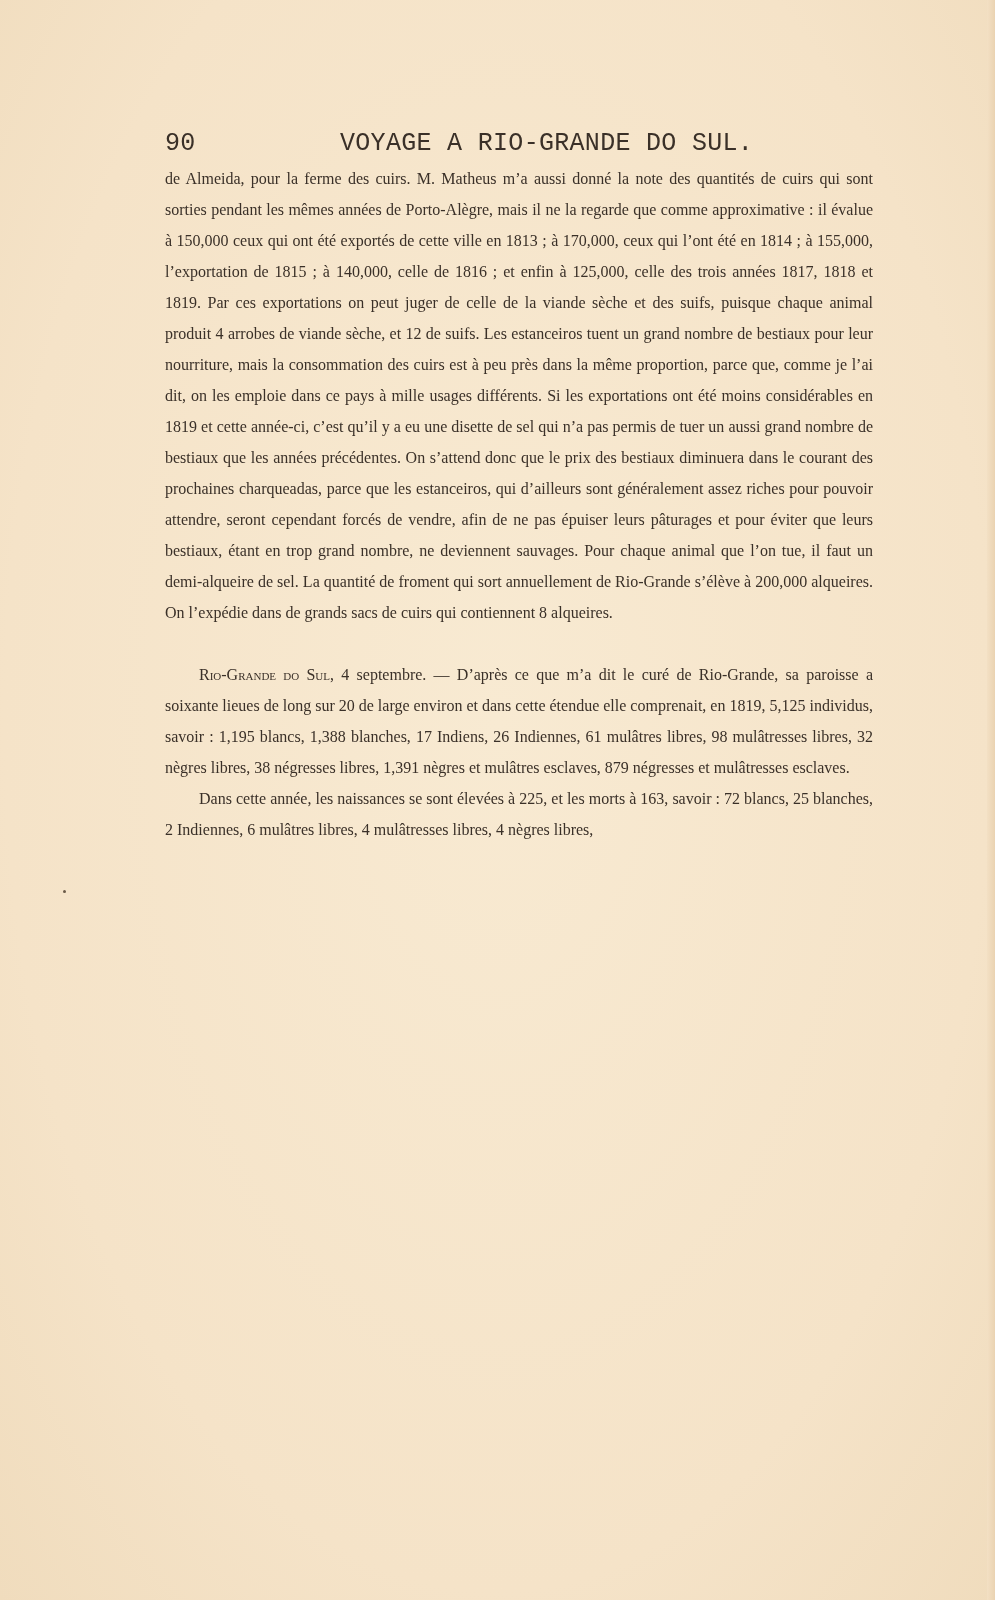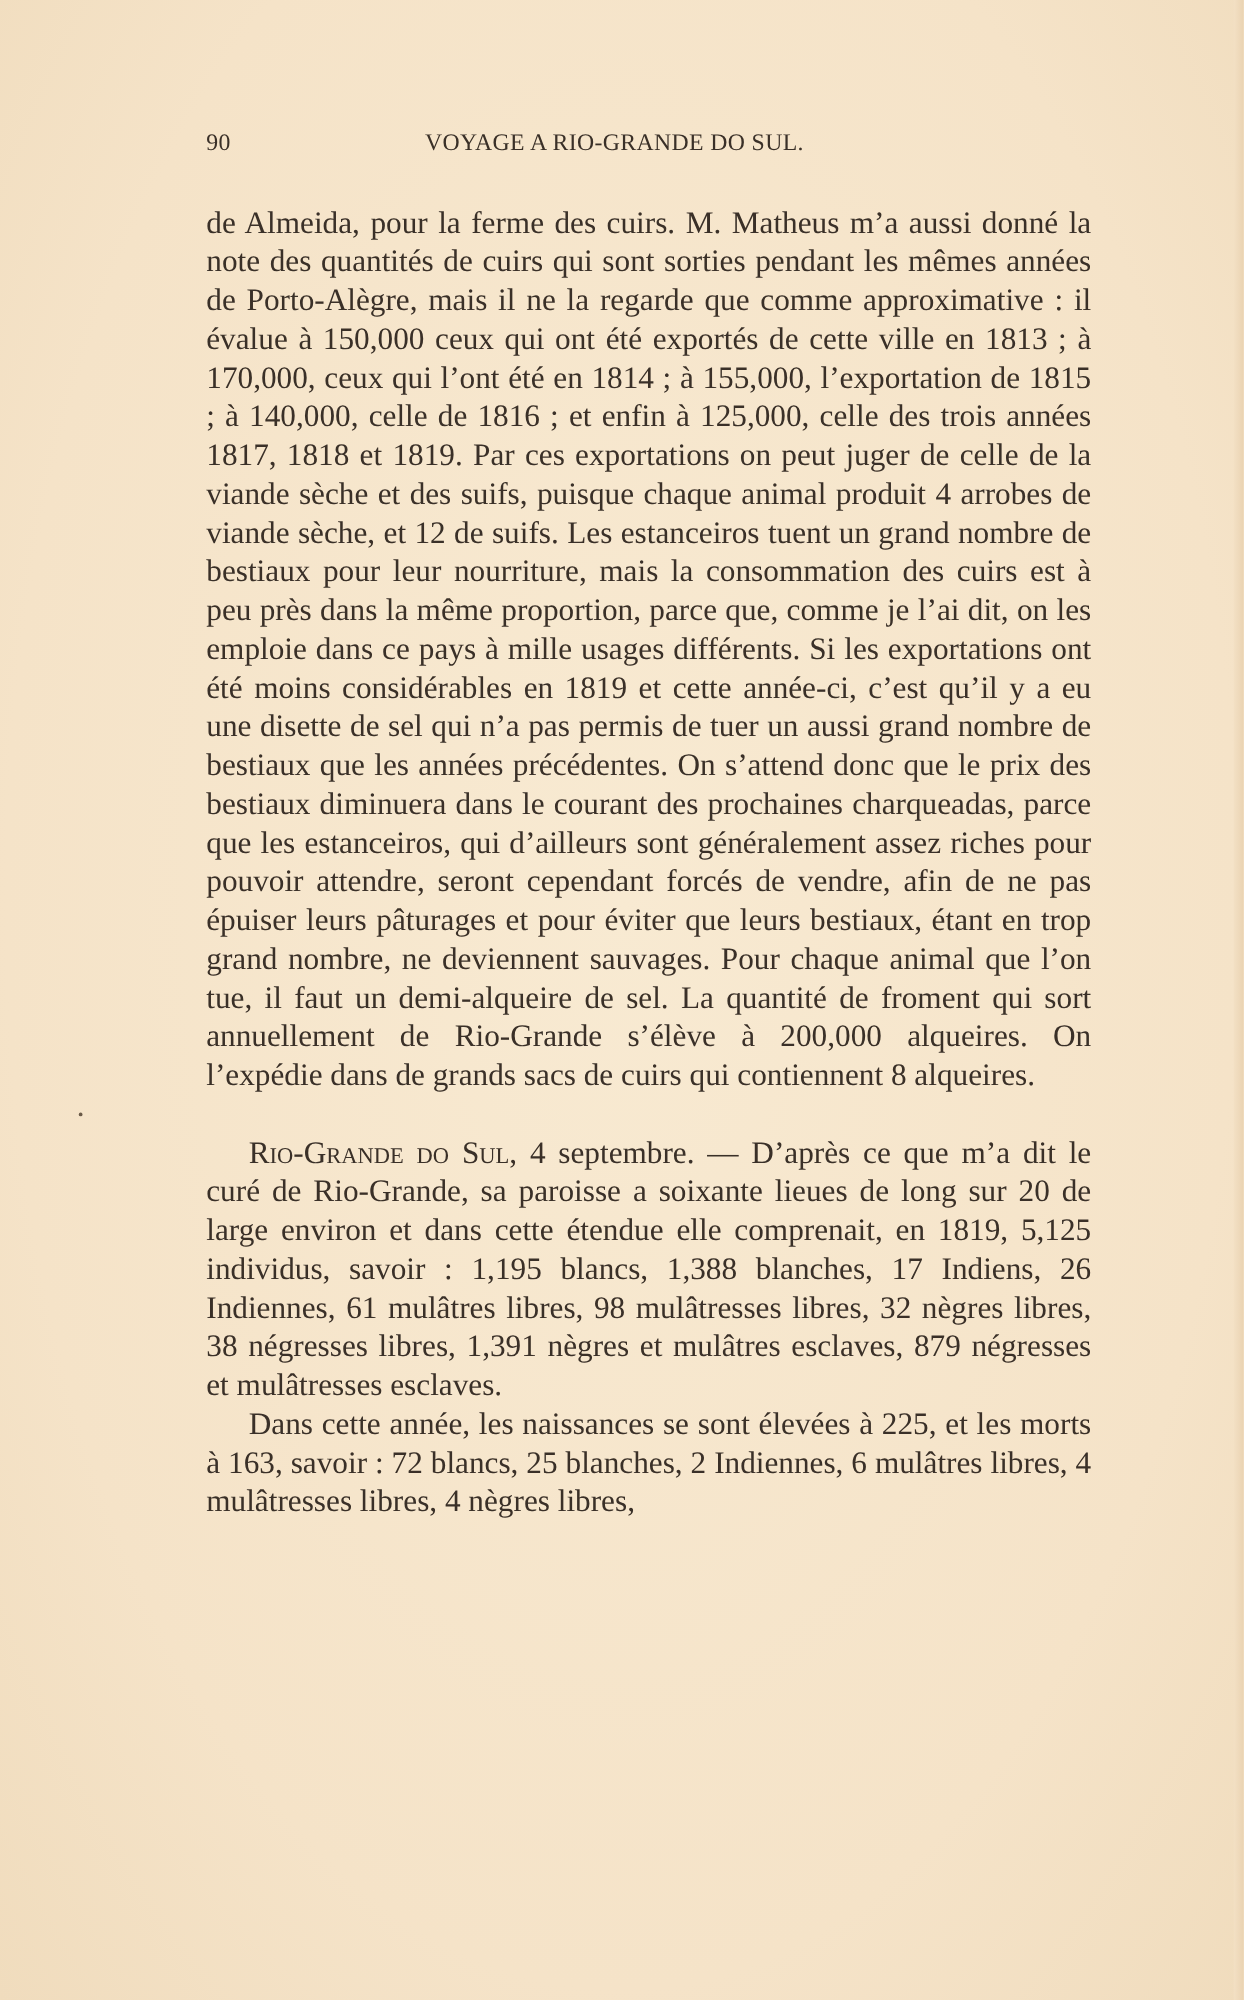--- a/index.html
+++ b/index.html
@@ -13,28 +13,28 @@
     }
     .page {
       position: absolute; left: 0; top: 0; width: 995px; height: 1600px;
       background: radial-gradient(ellipse at 50% 45%, #f8ead2 0%, #f5e3c8 70%, #f0dcbd 100%);
     }
     .right-edge {
       position: absolute; right: 0; top: 0; width: 8px; height: 1600px;
       background: linear-gradient(to right, #f3e0c4, #ead3b2);
     }
     .running-head {
-      position: absolute; top: 104px; left: 165px; width: 708px; height: 26px;
-      font-size: 19px; letter-spacing: 0.3px;
+      position: absolute; top: 129px; left: 165px; width: 708px; height: 26px;
+      font-size: 25px; letter-spacing: 0.3px; font-family: Liberation Mono, monospace;
     }
     .page-number { position: absolute; left: 0; top: 0; }
     .running-title { position: absolute; left: 175px; top: 0; text-align: right; }
     .body-text {
       position: absolute; left: 165px; top: 163px; width: 708px;
-      font-size: 25px; line-height: 31px;
+      font-size: 16px; line-height: 31px;
       text-align: justify;
     }
     .para { margin: 0; text-indent: 0; }
     .para.indent { text-indent: 34px; }
     .para.spaced { margin-top: 31px; }
     .sc { font-variant: small-caps; }
     .dot { position: absolute; width: 3px; height: 3px; border-radius: 50%; background: #6a5a48; }
   </style>
 </head>
 <body>

